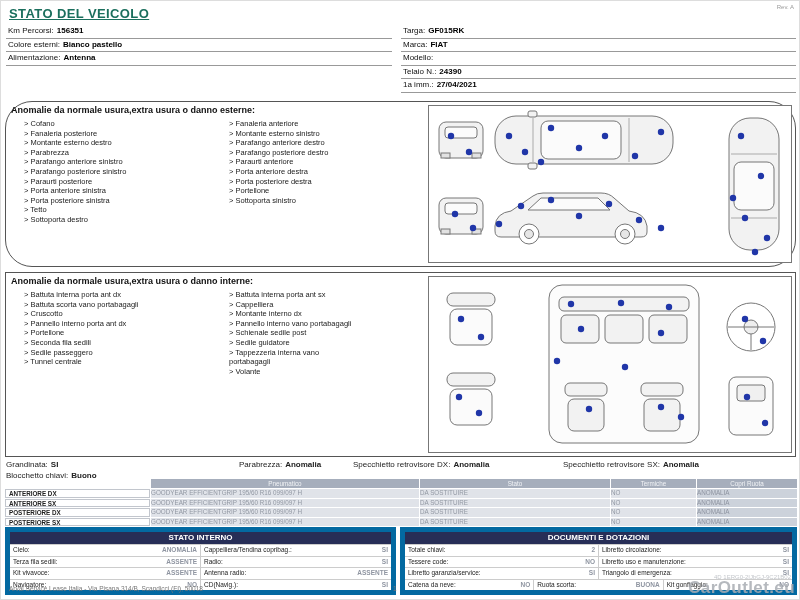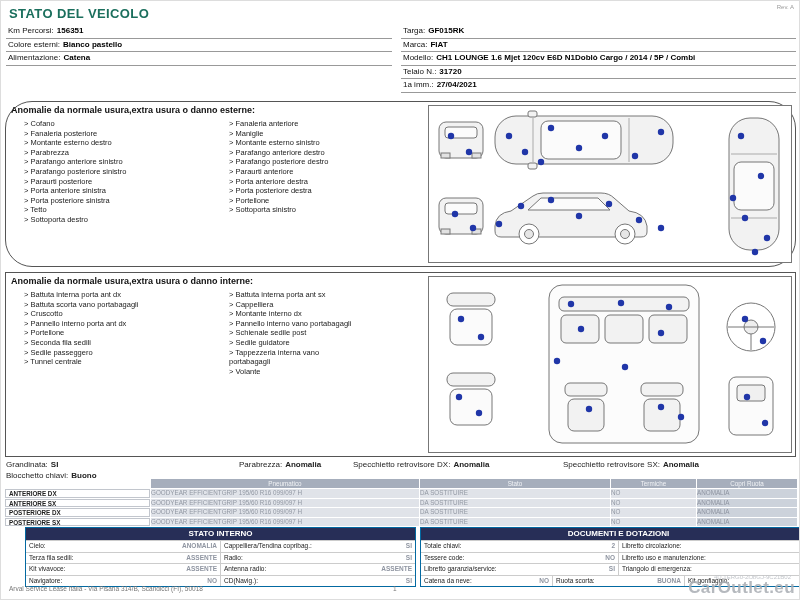--- a/index.html
+++ b/index.html
@@ -1,19 +1,19 @@
 <!DOCTYPE html>
 <html><head>
 <meta charset="utf-8">
 <style>
   *{margin:0;padding:0;box-sizing:border-box;}
   html,body{width:800px;height:600px;}
   body{font-family:"Liberation Sans",sans-serif;background:#f2f2f2;}
   .page{position:relative;width:800px;height:600px;background:#fff;border:1px solid #ddd;overflow:hidden;}
-  .title{position:absolute;left:8px;top:5px;font-size:13px;font-weight:bold;color:#1b6f5d;letter-spacing:.4px;}
+  .title{position:absolute;left:8px;top:5px;font-size:13px;font-weight:bold;color:#1b6f5d;letter-spacing:.4px;text-decoration:underline;}
   .rev{position:absolute;right:5px;top:3px;font-size:6px;color:#9a9a9a;}
   .info-col{position:absolute;font-size:8px;}
   #info-left{left:5px;top:24px;width:386px;}
   #info-right{left:400px;top:24px;width:395px;}
   .info-row{display:flex;border-bottom:1px solid #999;padding:1px 2px 2px;line-height:9.5px;}
   .info-row .lbl{white-space:nowrap;margin-right:3px;color:#111;}
   .info-row .val{font-weight:bold;color:#000;}
   .sec{position:absolute;left:4px;width:791px;border:1px solid #555;background:#fff;}
   #sec-ext{top:100px;height:166px;border-radius:27px;}
   #sec-int{top:271px;height:185px;}
@@ -30,21 +30,21 @@
   .stat b{margin-left:3px;}
   .tyres{position:absolute;left:4px;top:478px;width:792px;display:grid;
          grid-template-columns:145px 268px 190px 85px 100px;
          grid-template-rows:9px;grid-auto-rows:8.5px;gap:1px;}
   .tyres>div,.tyres .trow>div{display:flex;align-items:center;justify-content:center;font-size:6.3px;}
   .th{background:#a6aebc;color:#f1f3f6;}
   .th-empty{background:transparent;}
   .pos{background:#fff;border:1px solid #c2c6cd;justify-content:flex-start !important;padding-left:3px;font-weight:bold;color:#222;}
   .cell{background:#e0e3e9;color:#9298a3;}
   .cell-cr{background:#ccd2db;color:#8d93a0;}
-  .btable{position:absolute;border:1px solid #0369a1;background:#fff;margin-left:20px;}
+  .btable{position:absolute;border:5px solid #0369a1;background:#fff;}
   #t-si{left:4px;top:526px;width:391px;}
   #t-doc{left:399px;top:526px;width:397px;}
   .bt-head{background:#272e57;color:#fff;font-size:8px;font-weight:bold;text-align:center;padding:1px 0 2px;}
   .bt-row{display:flex;border-top:1px solid #ccc;}
   .pair{flex:1;display:flex;justify-content:space-between;padding:1px 3px;font-size:6.5px;line-height:8.5px;}
   .pair+.pair{border-left:1px solid #ccc;}
   .pl{color:#222;}
   .pv{color:#8f95a1;font-weight:bold;text-align:right;margin-left:2px;white-space:nowrap;}
   .footer{position:absolute;left:8px;bottom:7px;font-size:6.5px;color:#777;}
   .pageno{position:absolute;left:392px;bottom:7px;font-size:6.5px;color:#777;}
@@ -67,44 +67,43 @@
         <span class="val">156351</span>
       </div>
 
       <div class="info-row">
         <span class="lbl">Colore esterni:</span>
         <span class="val">Bianco pastello</span>
       </div>
 
       <div class="info-row">
         <span class="lbl">Alimentazione:</span>
-        <span class="val">Catena</span>
+        <span class="val">Antenna</span>
       </div>
     </div>
 
   <div class="info-col" id="info-right">
 
       <div class="info-row">
         <span class="lbl">Targa:</span>
         <span class="val">GF015RK</span>
       </div>
 
       <div class="info-row">
         <span class="lbl">Marca:</span>
         <span class="val">FIAT</span>
       </div>
 
       <div class="info-row">
         <span class="lbl">Modello:</span>
-        <span class="val">CH1 LOUNGE 1.6 Mjet 120cv E6D N1Doblò Cargo / 2014 / 5P / Combi</span>
       </div>
 
       <div class="info-row">
         <span class="lbl">Telaio N.:</span>
-        <span class="val">31720</span>
+        <span class="val">24390</span>
       </div>
 
       <div class="info-row">
         <span class="lbl">1a imm.:</span>
         <span class="val">27/04/2021</span>
       </div>
     </div>
 
   <div class="sec" id="sec-ext">
     <div class="sec-title">Anomalie da normale usura,extra usura o danno esterne:</div>
@@ -119,21 +118,20 @@
           <div class="item">Parafango posteriore sinistro</div>
           <div class="item">Paraurti posteriore</div>
           <div class="item">Porta anteriore sinistra</div>
           <div class="item">Porta posteriore sinistra</div>
           <div class="item">Tetto</div>
           <div class="item">Sottoporta destro</div>
         </div>
       <div class="col col-w">
 
       <div class="item">Fanaleria anteriore</div>
-          <div class="item">Maniglie</div>
           <div class="item">Montante esterno sinistro</div>
           <div class="item">Parafango anteriore destro</div>
           <div class="item">Parafango posteriore destro</div>
           <div class="item">Paraurti anteriore</div>
           <div class="item">Porta anteriore destra</div>
           <div class="item">Porta posteriore destra</div>
           <div class="item">Portellone</div>
           <div class="item">Sottoporta sinistro</div>
         </div>
     </div>

